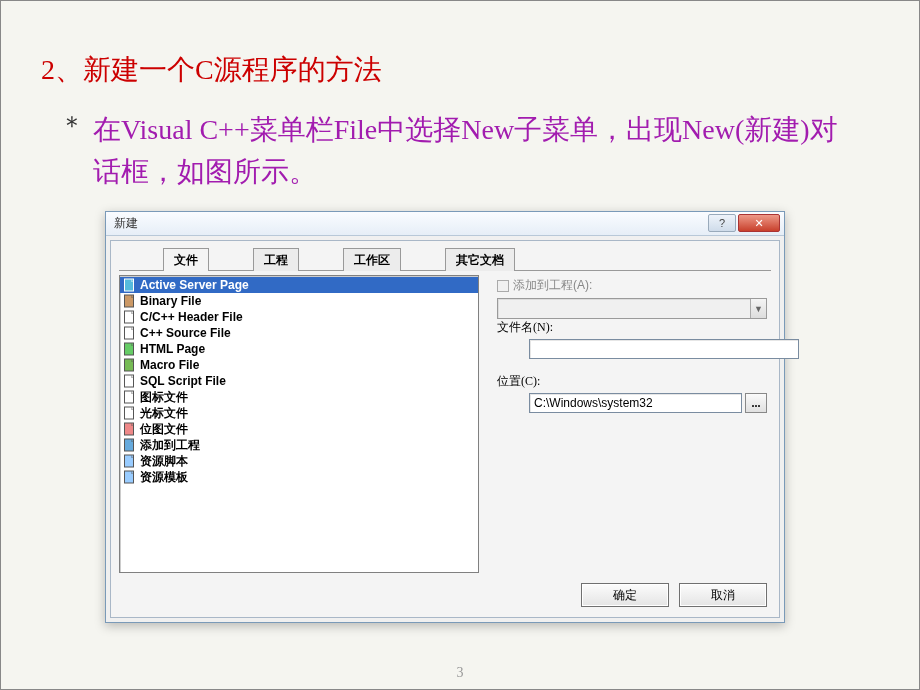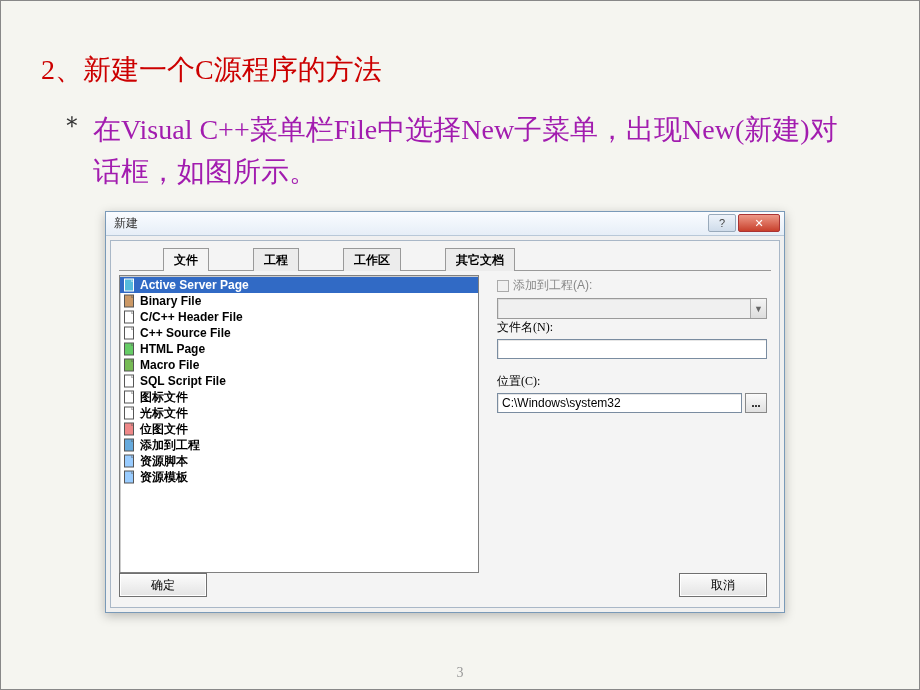--- a/index.html
+++ b/index.html
@@ -162,32 +162,33 @@
     .combo .drop { width:16px; height:100%; border-left:1px solid #aaa; background:linear-gradient(#f4f4f4,#ddd); display:flex;align-items:center;justify-content:center;color:#666;font-size:9px;}
     .field-label { font-size: 12px; color: #000; margin-bottom: 3px; font-family:"SimSun"; }
     .text-input {
       width: 100%; height: 20px;
       border: 1px solid #7a8ca0;
       background: #fff;
       padding: 2px 4px;
       font-size: 12px;
       font-family: "Tahoma", sans-serif;
       box-shadow: inset 1px 1px 0 #e6e6e6;
+      margin-left: 32px;
     }
     .loc-row { display:flex; gap:3px; align-items:center;}
     .loc-row .text-input { flex:1; }
     .browse-btn {
       width: 22px; height:20px;
       border:1px solid #888; background:linear-gradient(#fafafa,#e0e0e0);
       font-family:"Tahoma"; font-size:12px; font-weight:bold;
       display:flex;align-items:center;justify-content:center;
     }
     .button-row {
-      display:flex; justify-content:space-between; gap:10px;
-      padding-right:4px;
+      display:flex; justify-content:flex-end; gap:10px;
+      margin-top: 10px; padding-right:4px;
     }
     .dlg-btn {
       width: 88px; height: 24px;
       border:1px solid #707070;
       background: linear-gradient(#fcfcfc,#e4e4e4);
       font-size:12px; font-family:"SimSun";
       display:flex;align-items:center;justify-content:center;
       box-shadow: 0 0 0 1px #fff inset;
     }
     .page-num {

